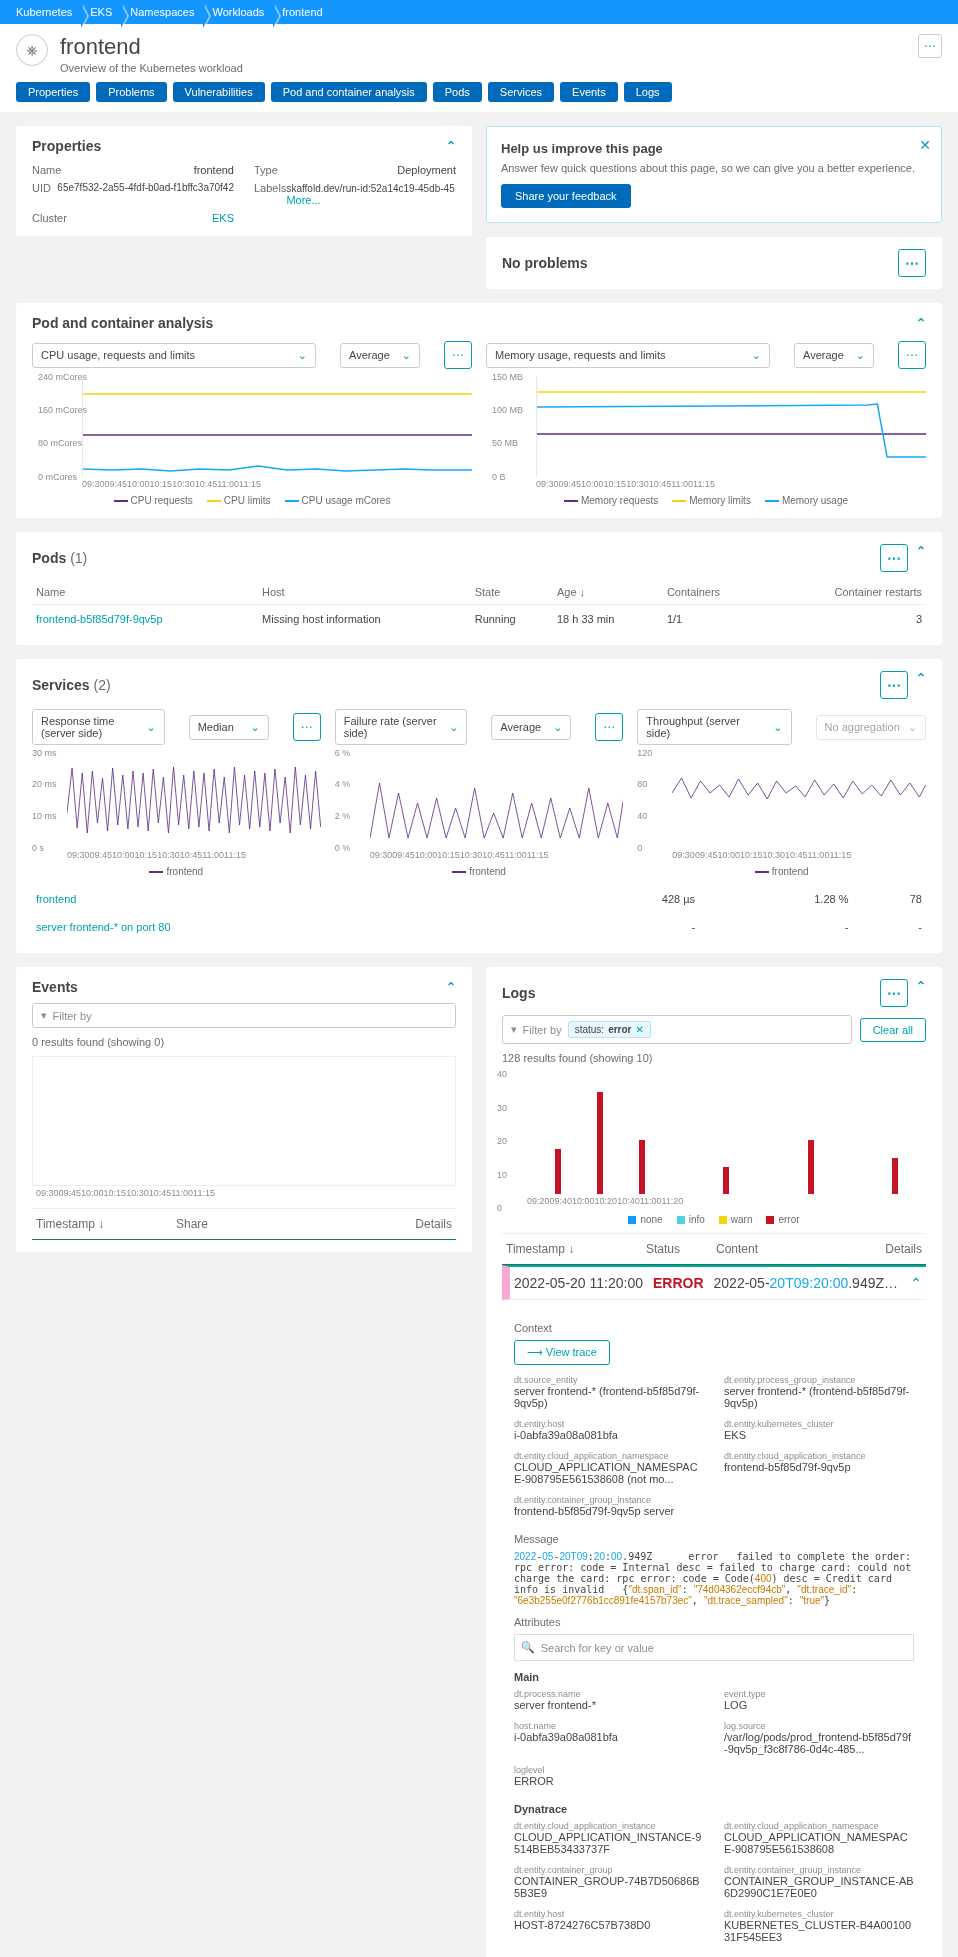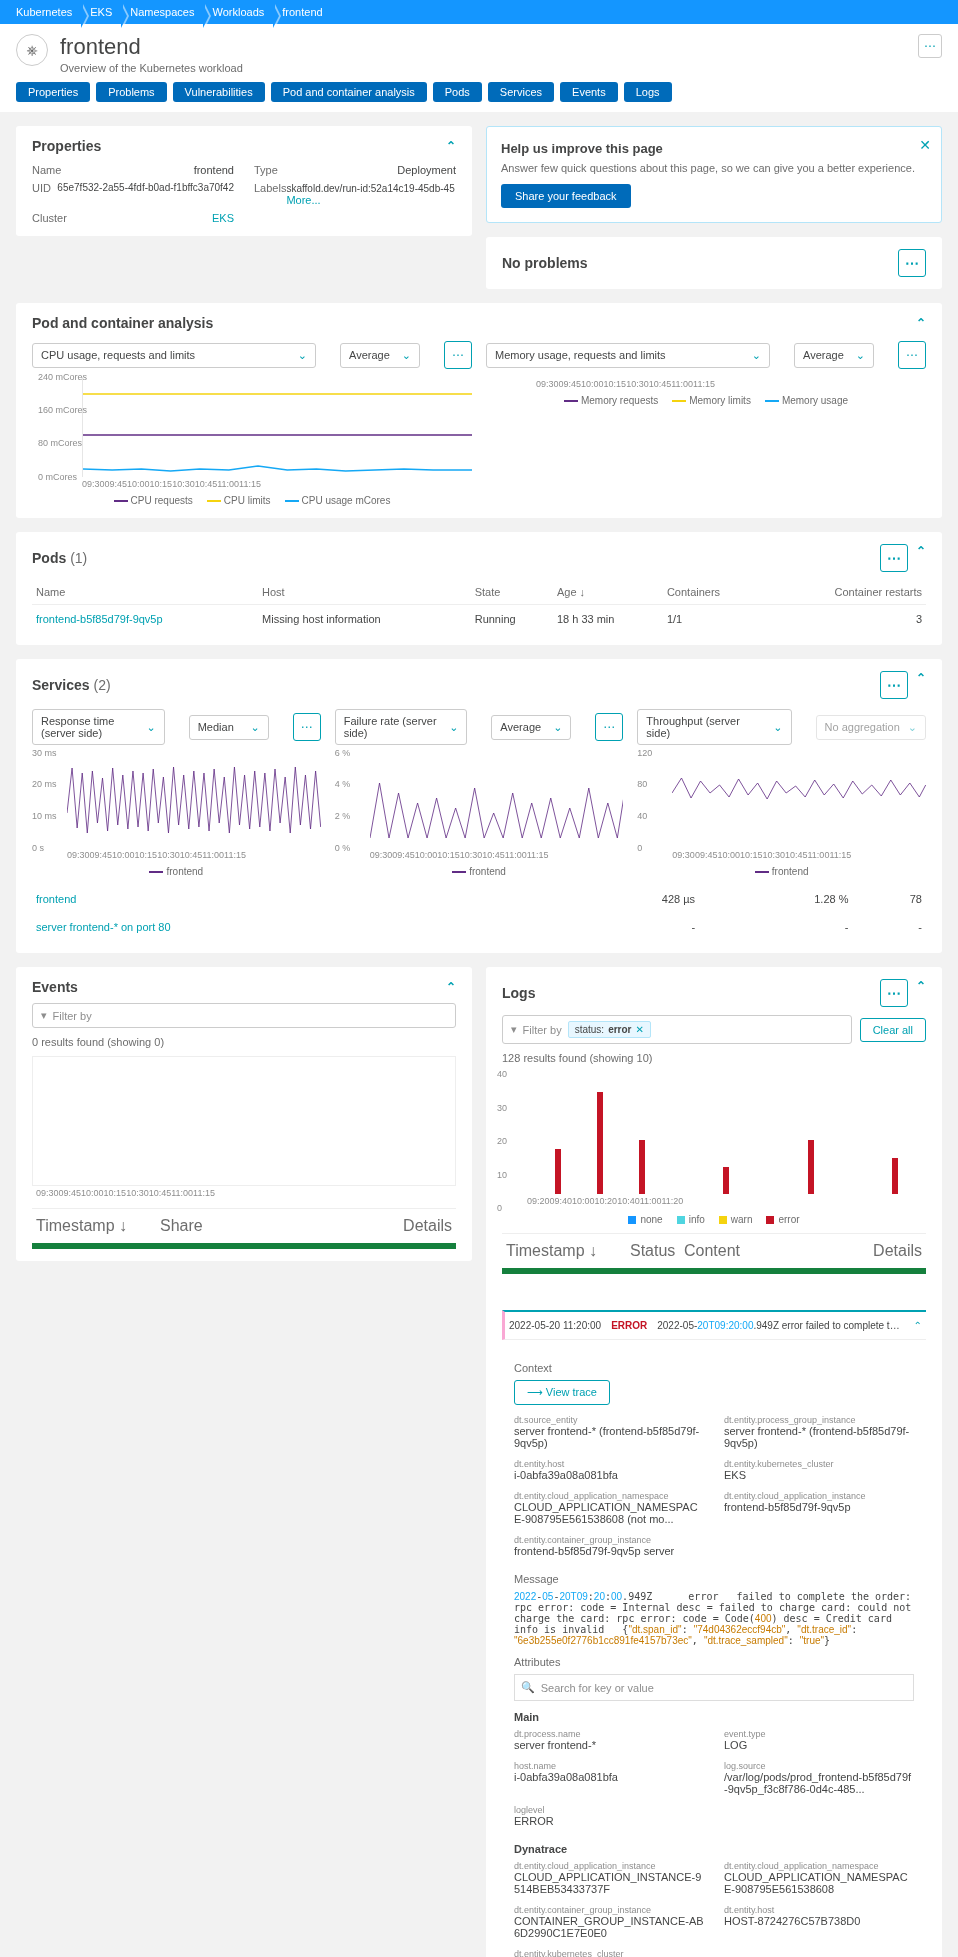--- a/index.html
+++ b/index.html
@@ -55,22 +55,22 @@
 .chip{background:#e8f7ff;border:1px solid #b4e5f9;padding:2px 6px;font-size:10px;border-radius:2px;display:inline-flex;align-items:center;gap:4px;}
 .chip .x{color:#00a1b2;cursor:pointer;}
 .bar-chart{height:120px;position:relative;margin-top:10px;display:flex;align-items:flex-end;padding:0 10px;}
 .bar{width:6px;background:#c41425;margin:0 auto;}
 .log-legend{display:flex;justify-content:center;gap:14px;font-size:10px;color:#6d6d6d;margin-top:6px;}
 .log-legend span::before{content:'';display:inline-block;width:8px;height:8px;margin-right:4px;vertical-align:middle;}
 .log-legend .none::before{background:#1496ff;}
 .log-legend .info::before{background:#4fd5e0;}
 .log-legend .warn::before{background:#f5d30f;}
 .log-legend .err::before{background:#c41425;}
-.log-header-row{display:flex;gap:4px;font-size:16px;color:#6d6d6d;padding:8px 4px;border-bottom:6px solid #15803d;border-top:1px solid #eee;margin-top:8px;}
-.log-row{display:flex;align-items:flex-start;gap:10px;font-family:Menlo,Consolas,monospace;font-size:10px;padding:8px 4px;border-bottom:1px solid #eee;border-left:3px solid #f9a8d4;cursor:pointer;margin-top:36px;}
+.log-header-row{display:flex;gap:20px;font-size:12px;color:#6d6d6d;padding:8px 4px;border-bottom:1px solid #15803d;border-top:1px solid #eee;margin-top:8px;}
+.log-row{display:flex;align-items:flex-start;gap:10px;font-family:Menlo,Consolas,monospace;font-size:14px;padding:8px 4px;border-bottom:1px solid #eee;border-left:8px solid #f9a8d4;cursor:pointer;}
 .log-row .ts{color:#454646;white-space:nowrap;}
 .log-row .sev{color:#c41425;font-weight:bold;}
 .log-row .msg{flex:1;overflow:hidden;white-space:nowrap;text-overflow:ellipsis;}
 .log-row .msg .dt{color:#14a8f5;}
 .log-row .exp{color:#00a1b2;}
 .log-detail{padding:12px;font-size:11px;}
 .ld-h{font-size:11px;color:#6d6d6d;margin:10px 0 6px;}
 .ld-grid{display:grid;grid-template-columns:1fr 1fr;gap:4px 20px;}
 .ld-label{font-size:9px;color:#8e8e8e;}
 .ld-val{font-size:11px;color:#454646;margin-bottom:6px;word-break:break-all;}
@@ -211,20 +211,31 @@
             <span>Memory usage, requests and limits</span>
             <span class="caret">⌄</span>
           </div>
         <div class="selectbox">
             <span>Average</span>
             <span class="caret">⌄</span>
           </div>
         <div class="dots-btn">⋯</div>
       </div>
       <div style="position:relative;padding-left:50px;">
+        <div class="chart-area">
+          <span class="chart-y" style="top:0">150 MB</span>
+          <span class="chart-y" style="top:33%">100 MB</span>
+          <span class="chart-y" style="top:66%">50 MB</span>
+          <span class="chart-y" style="top:100%">0 B</span>
+          <svg width="100%" height="100" preserveAspectRatio="none" viewBox="0 0 400 100">
+            <line x1="0" y1="15" x2="400" y2="15" stroke="#f5d30f" stroke-width="1.5"></line>
+            <line x1="0" y1="57" x2="400" y2="57" stroke="#612c85" stroke-width="1.5"></line>
+            <path d="M0,30 L340,28 L350,27 L360,80 L400,80" stroke="#14a8f5" stroke-width="1.5" fill="none"></path>
+          </svg>
+        </div>
         <div class="chart-x">
             <span>09:30</span>
             <span>09:45</span>
             <span>10:00</span>
             <span>10:15</span>
             <span>10:30</span>
             <span>10:45</span>
             <span>11:00</span>
             <span>11:15</span>
           </div>
@@ -588,20 +599,24 @@
             <div class="ld-grid">
               <div>
                 <div class="ld-label">dt.entity.cloud_application_instance</div>
                 <div class="ld-val">CLOUD_APPLICATION_INSTANCE-9514BEB53433737F</div>
               </div>
               <div>
                 <div class="ld-label">dt.entity.cloud_application_namespace</div>
                 <div class="ld-val">CLOUD_APPLICATION_NAMESPACE-908795E561538608</div>
               </div>
               <div>
+                <div class="ld-label">dt.entity.container_group</div>
+                <div class="ld-val">CONTAINER_GROUP-74B7D50686B5B3E9</div>
+              </div>
+              <div>
                 <div class="ld-label">dt.entity.container_group_instance</div>
                 <div class="ld-val">CONTAINER_GROUP_INSTANCE-AB6D2990C1E7E0E0</div>
               </div>
               <div>
                 <div class="ld-label">dt.entity.host</div>
                 <div class="ld-val">HOST-8724276C57B738D0</div>
               </div>
               <div>
                 <div class="ld-label">dt.entity.kubernetes_cluster</div>
                 <div class="ld-val">KUBERNETES_CLUSTER-B4A0010031F545EE3</div>

